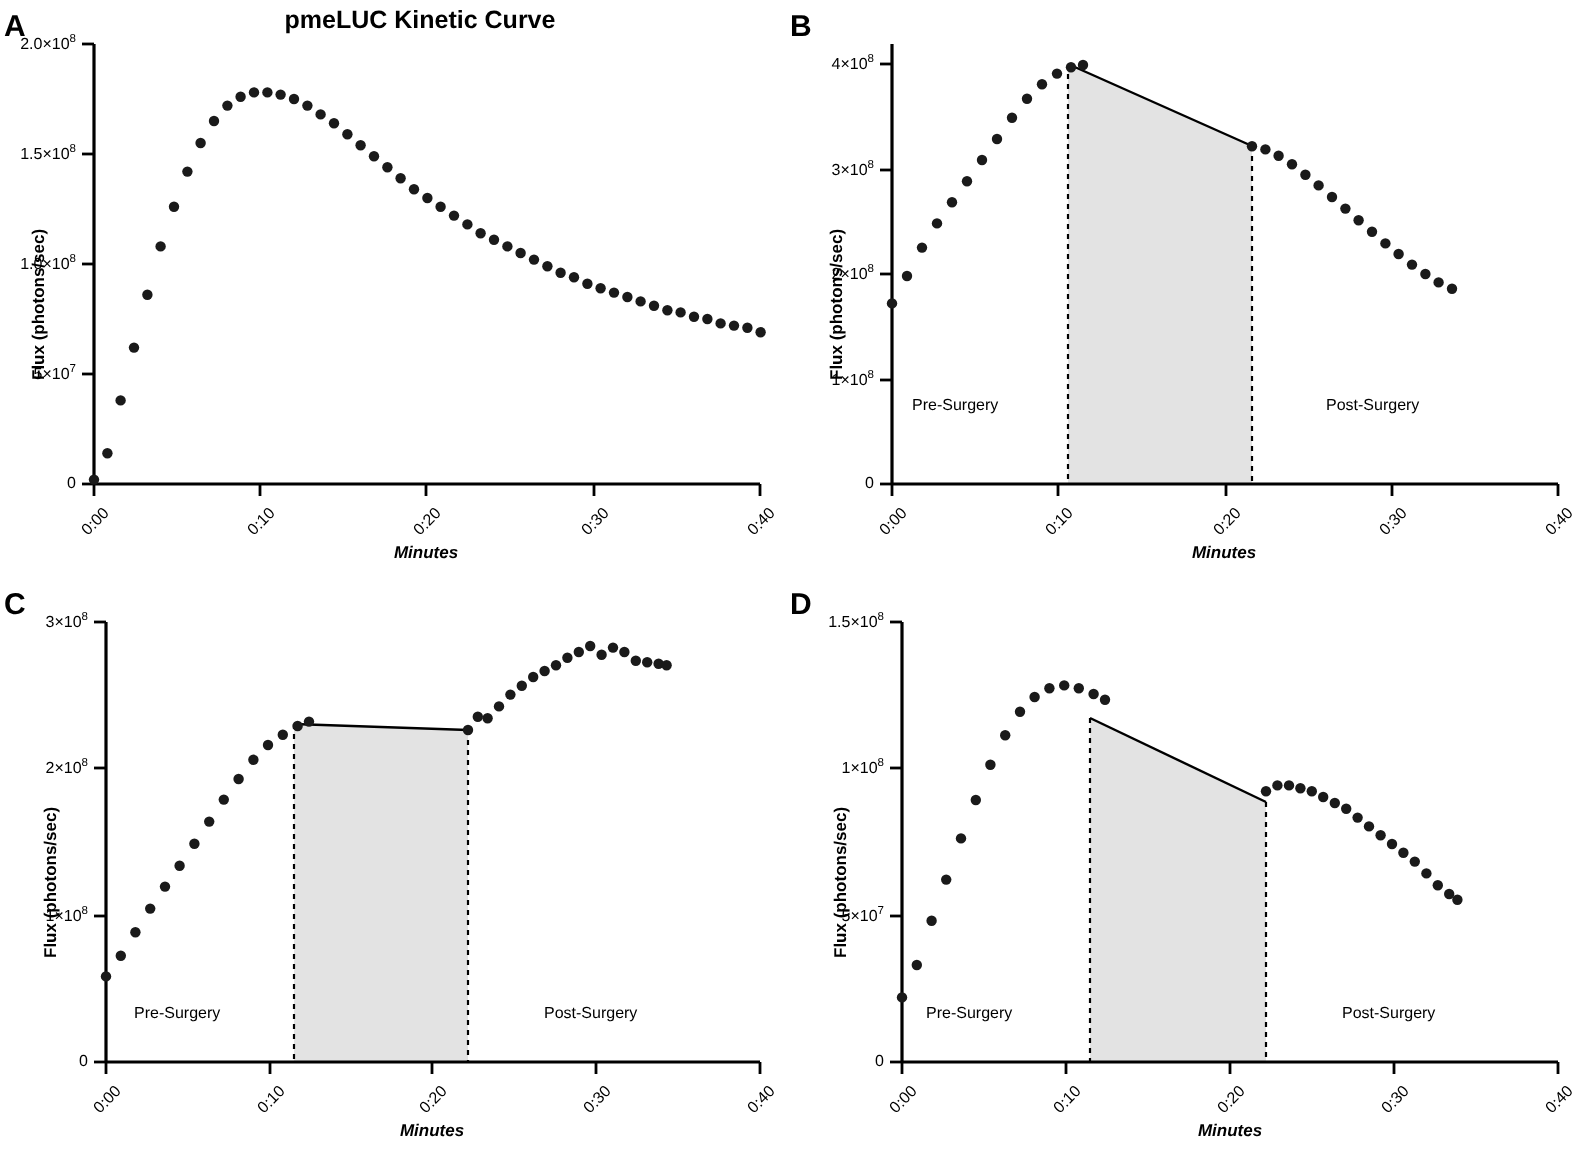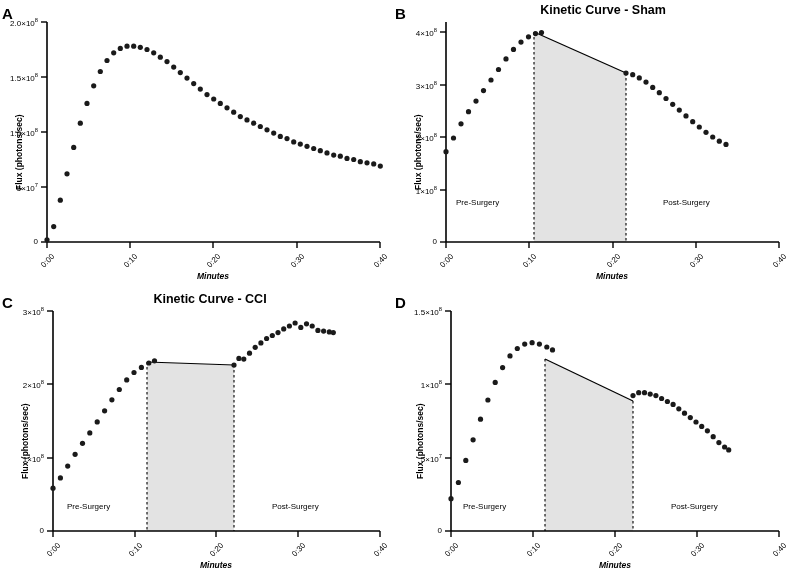--- a/index.html
+++ b/index.html
@@ -81,20 +81,21 @@
   }
   sup { font-size: 0.72em; vertical-align: super; }
 </style>
 </head>
 <body>
 
 <div class="sheet">
 
   <div class="panel" id="panel-a">
     <div class="panel-letter" style="left:2px; top:6px;">A</div>
+    <div class="panel-title" style="left:60px; top:4px; width:300px;">pmeLUC Kinetic Curve</div>
 
     <svg class="plot-svg" width="393" height="289">
 
       <line x1="47" y1="22" x2="47" y2="242" stroke="#000" stroke-width="1.6"></line>
       <line x1="47" y1="242" x2="380" y2="242" stroke="#000" stroke-width="1.6"></line>
 
       <line x1="41" y1="242" x2="47" y2="242" stroke="#000" stroke-width="1.4"></line>
       <line x1="41" y1="187" x2="47" y2="187" stroke="#000" stroke-width="1.4"></line>
       <line x1="41" y1="132" x2="47" y2="132" stroke="#000" stroke-width="1.4"></line>
       <line x1="41" y1="77" x2="47" y2="77" stroke="#000" stroke-width="1.4"></line>
@@ -172,21 +173,20 @@
     <div class="tick-x" style="left:184px; top:252px; width:32px;">0:20</div>
     <div class="tick-x" style="left:268px; top:252px; width:32px;">0:30</div>
     <div class="tick-x" style="left:351px; top:252px; width:32px;">0:40</div>
 
     <div class="axis-label-x" style="left:143px; top:271px; width:140px;">Minutes</div>
     <div class="axis-label-y" style="left:14px; top:190px;">Flux (photons/sec)</div>
   </div>
 
   <div class="panel" id="panel-b">
     <div class="panel-letter" style="left:2px; top:6px;">B</div>
-    <div class="panel-title" style="left:60px; top:4px; width:300px;">Kinetic Curve -  Sham</div>
 
     <svg class="plot-svg" width="394" height="289">
 
       <polygon points="141,32 233,73 233,242 141,242" fill="#e3e3e3" stroke="none"></polygon>
 
       <line x1="141" y1="32" x2="141" y2="242" stroke="#000" stroke-width="1.1" stroke-dasharray="2.5,2.5"></line>
       <line x1="233" y1="73" x2="233" y2="242" stroke="#000" stroke-width="1.1" stroke-dasharray="2.5,2.5"></line>
 
       <line x1="141" y1="32" x2="233" y2="73" stroke="#000" stroke-width="1.2"></line>
 
@@ -256,21 +256,20 @@
 
     <div class="annot" style="left:63px; top:198px;">Pre-Surgery</div>
     <div class="annot" style="left:270px; top:198px;">Post-Surgery</div>
 
     <div class="axis-label-x" style="left:149px; top:271px; width:140px;">Minutes</div>
     <div class="axis-label-y" style="left:20px; top:190px;">Flux (photons/sec)</div>
   </div>
 
   <div class="panel" id="panel-c">
     <div class="panel-letter" style="left:2px; top:6px;">C</div>
-    <div class="panel-title" style="left:60px; top:4px; width:300px;">Kinetic Curve -  CCI</div>
 
     <svg class="plot-svg" width="393" height="289">
 
       <polygon points="147,73 234,76 234,242 147,242" fill="#e3e3e3" stroke="none"></polygon>
       <line x1="147" y1="73" x2="147" y2="242" stroke="#000" stroke-width="1.1" stroke-dasharray="2.5,2.5"></line>
       <line x1="234" y1="76" x2="234" y2="242" stroke="#000" stroke-width="1.1" stroke-dasharray="2.5,2.5"></line>
       <line x1="147" y1="73" x2="234" y2="76" stroke="#000" stroke-width="1.2"></line>
 
       <line x1="53" y1="22" x2="53" y2="242" stroke="#000" stroke-width="1.6"></line>
       <line x1="53" y1="242" x2="380" y2="242" stroke="#000" stroke-width="1.6"></line>

